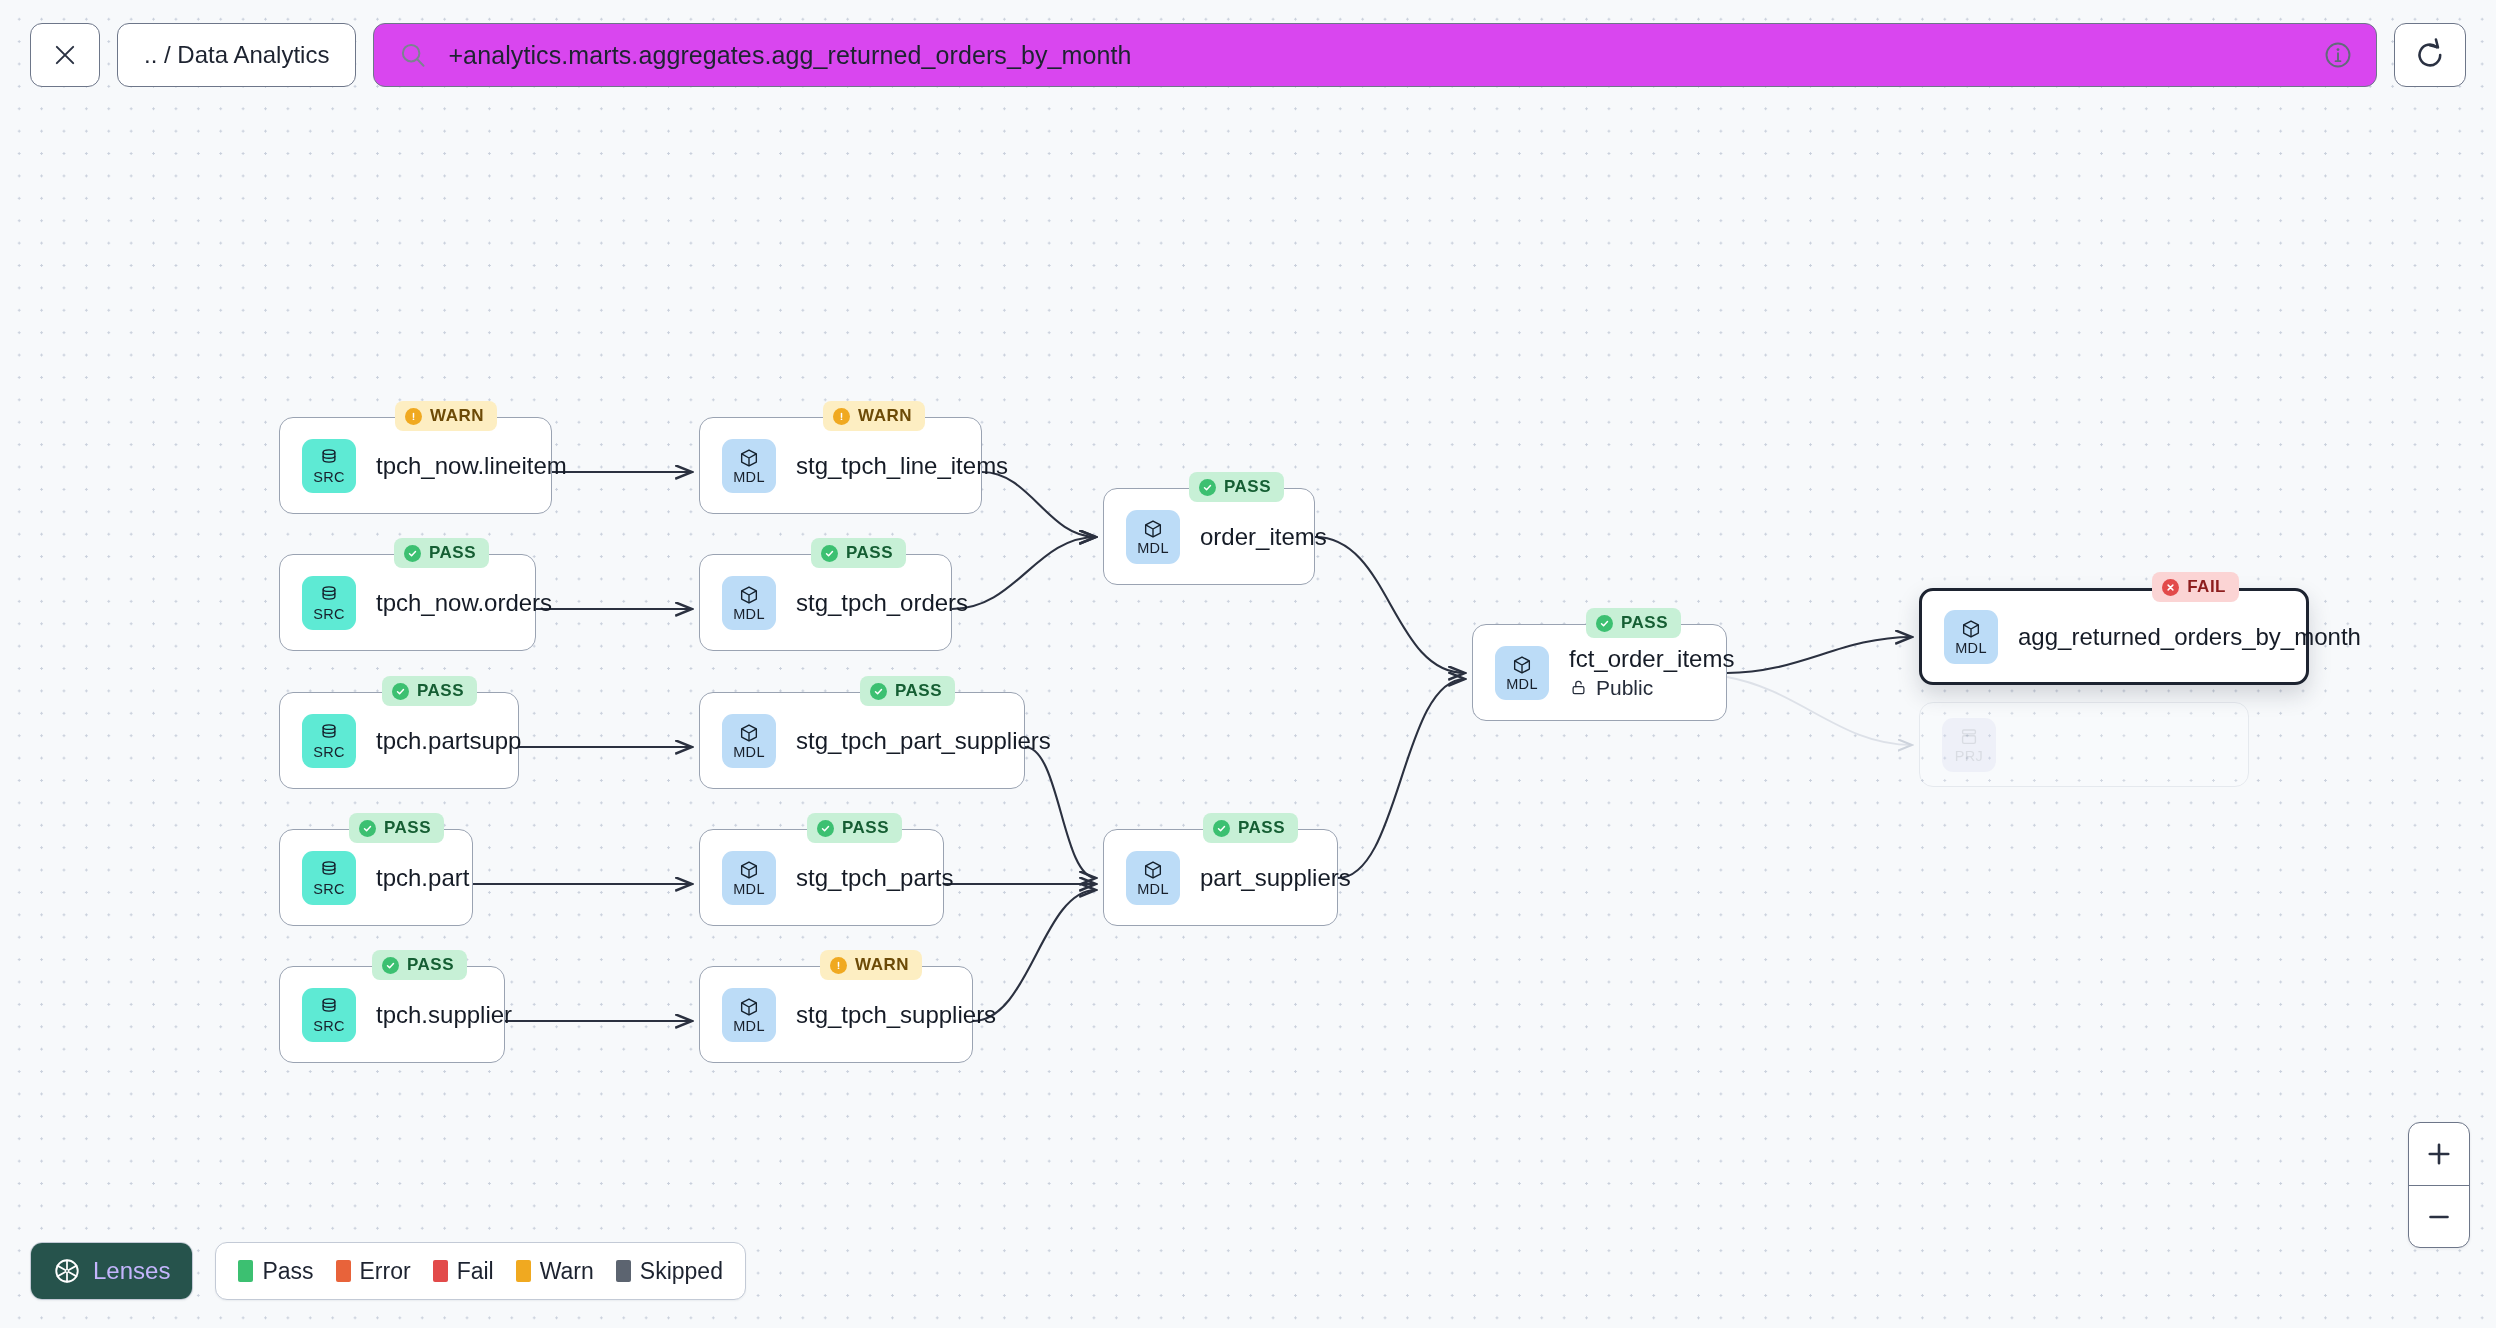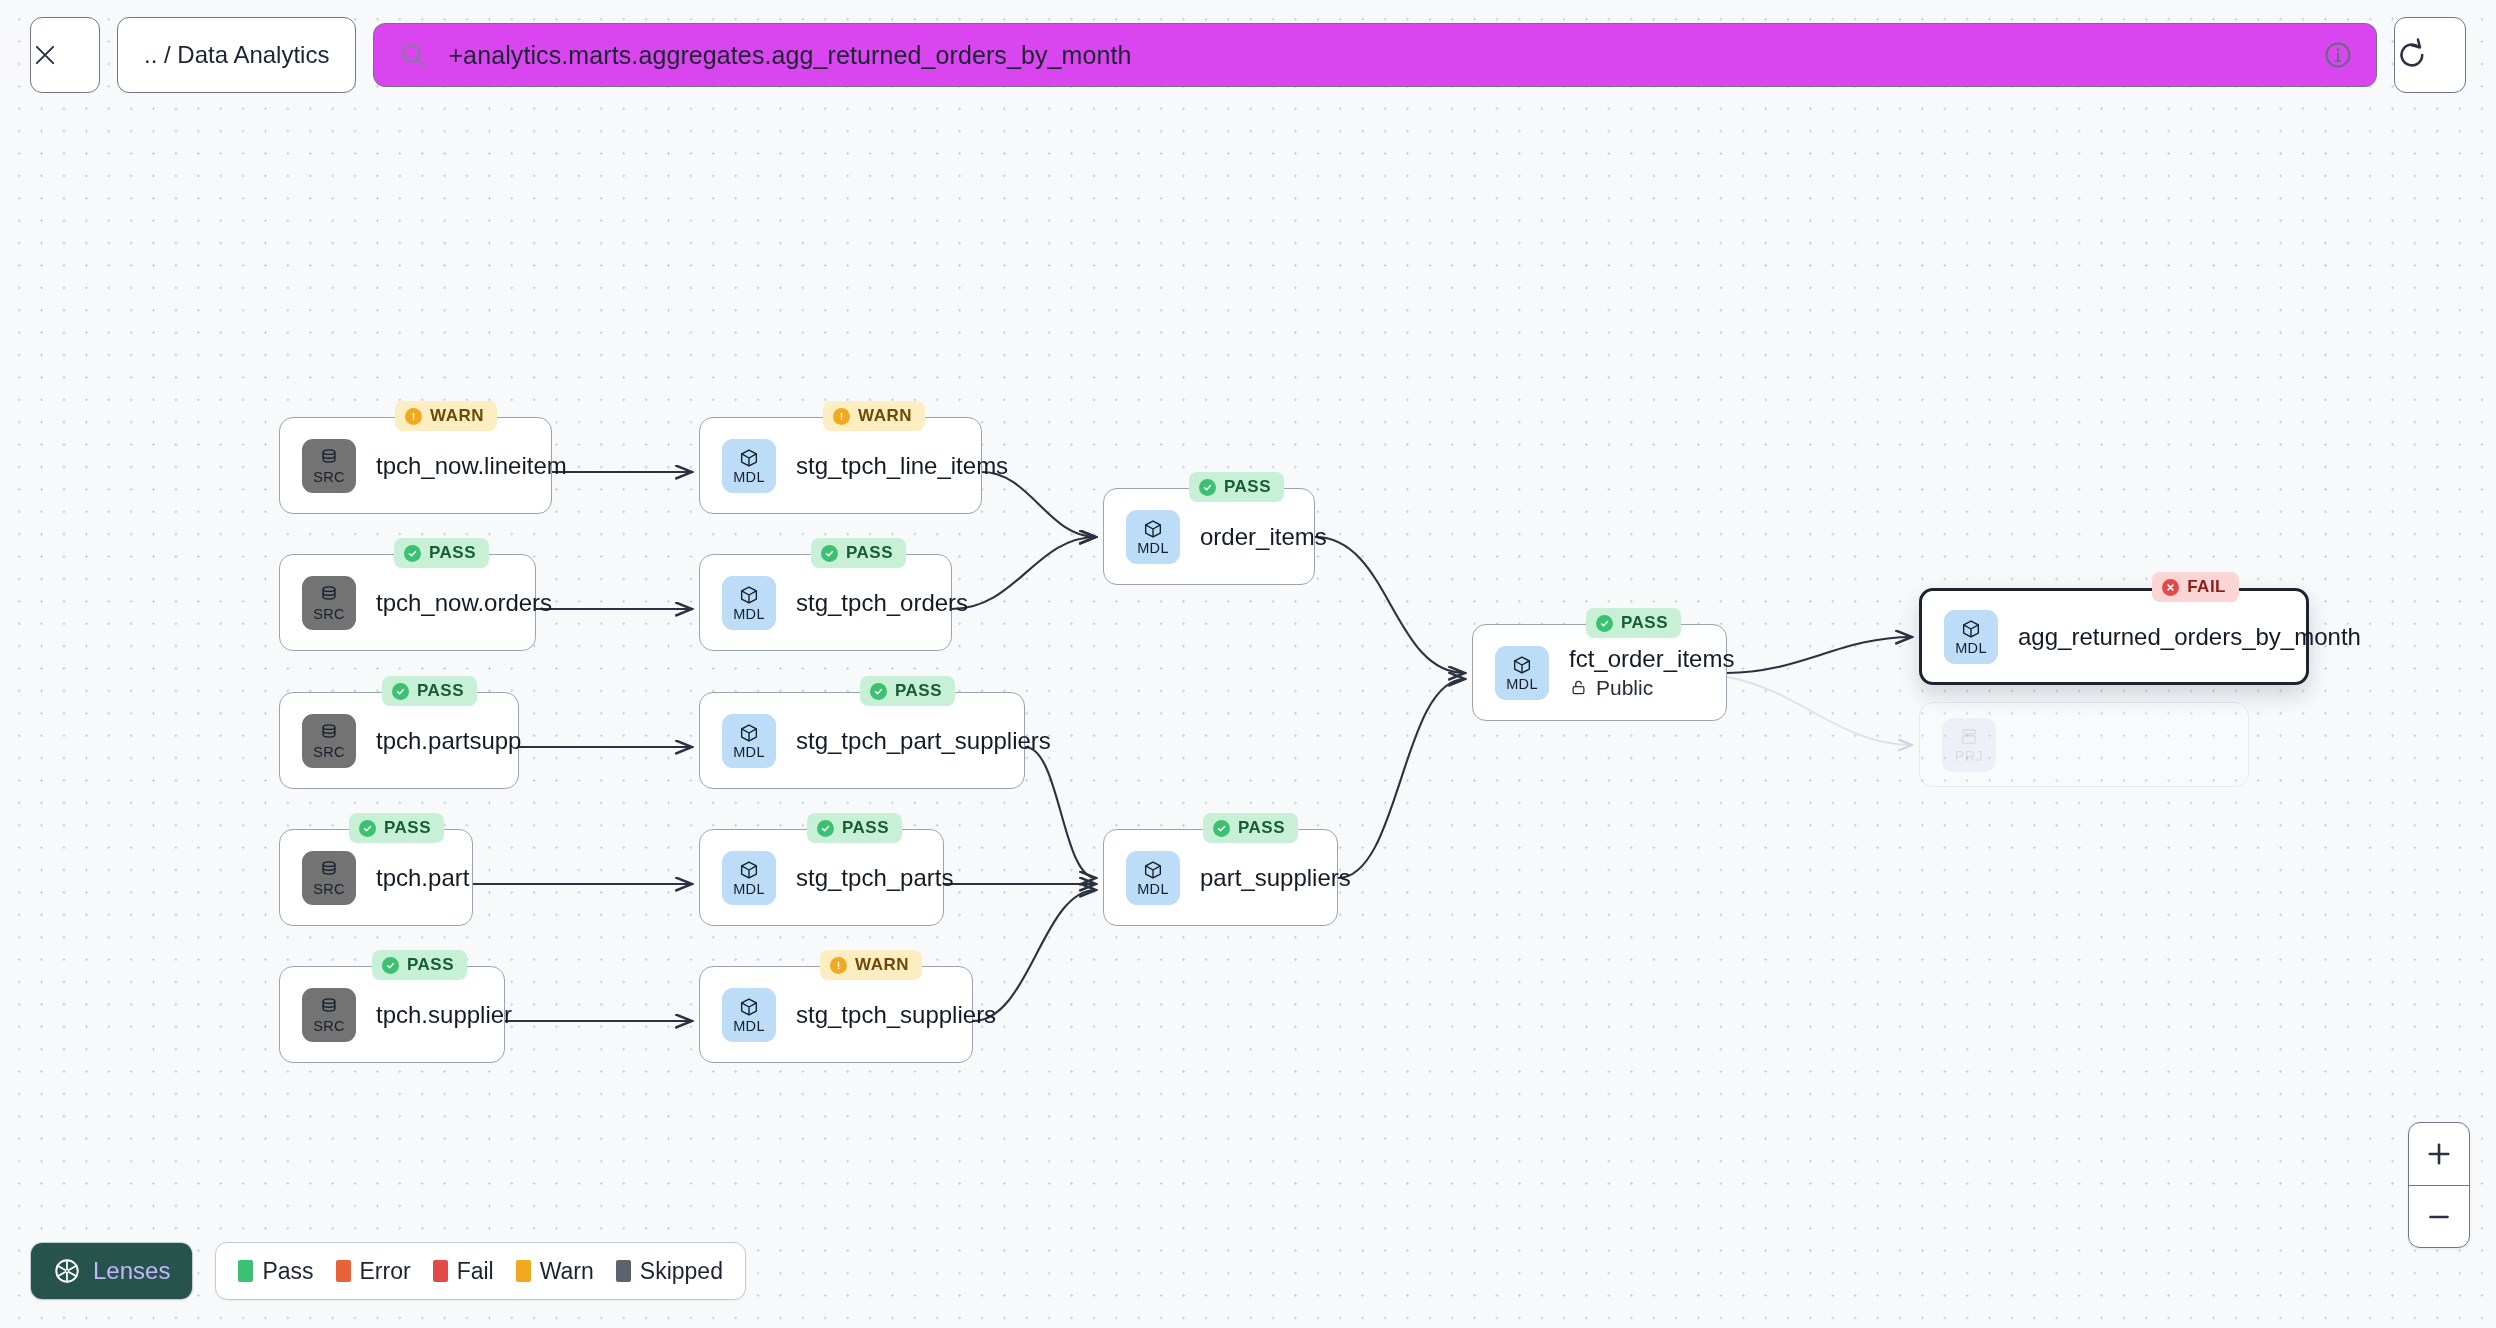--- a/index.html
+++ b/index.html
@@ -25,22 +25,22 @@
     position: absolute; top: 0; left: 0; right: 0; height: 110px;
     z-index: 40;
     display: flex; align-items: center;
     padding: 0 30px;
     gap: 17px;
   }
   .tb-btn {
     background: #ffffff;
     border: 1.6px solid #6d7689;
     border-radius: 12px;
-    height: 76px;
-    display: flex; align-items: center; justify-content: flex-start;
+    height: 64px;
+    display: flex; align-items: center; justify-content: center;
     color: #2a3142;
     cursor: pointer;
   }
   #close-btn { width: 70px; }
   #breadcrumb-btn {
     padding: 0 26px;
     font-size: 24px;
     color: #1d2330;
     white-space: nowrap;
   }
@@ -89,21 +89,21 @@
     border: 1.5px solid #b9c1cd;
     background: rgba(255,255,255,.55);
     box-shadow: none;
   }
 
   .typechip {
     width: 54px; height: 54px; border-radius: 11px;
     display: flex; flex-direction: column; align-items: center; justify-content: center;
     gap: 1px; flex: none;
   }
-  .typechip.src { background: #737373; text-align: center; }
+  .typechip.src { background: #5eead4; text-align: center; }
   .typechip.mdl { background: #bcdcf7; }
   .typechip.prj { background: #d9dcf2; }
   .typechip .tlabel {
     font-size: 14.5px; font-weight: 500; color: #18202c; line-height: 1;
     letter-spacing: .3px;
   }
   .typechip.prj .tlabel { color: #8e93a6; }
 
   .nodebody { display: flex; flex-direction: column; justify-content: center; gap: 3px; }
   .nodetitle { font-size: 24px; color: #151b26; line-height: 1.15; white-space: nowrap; }

